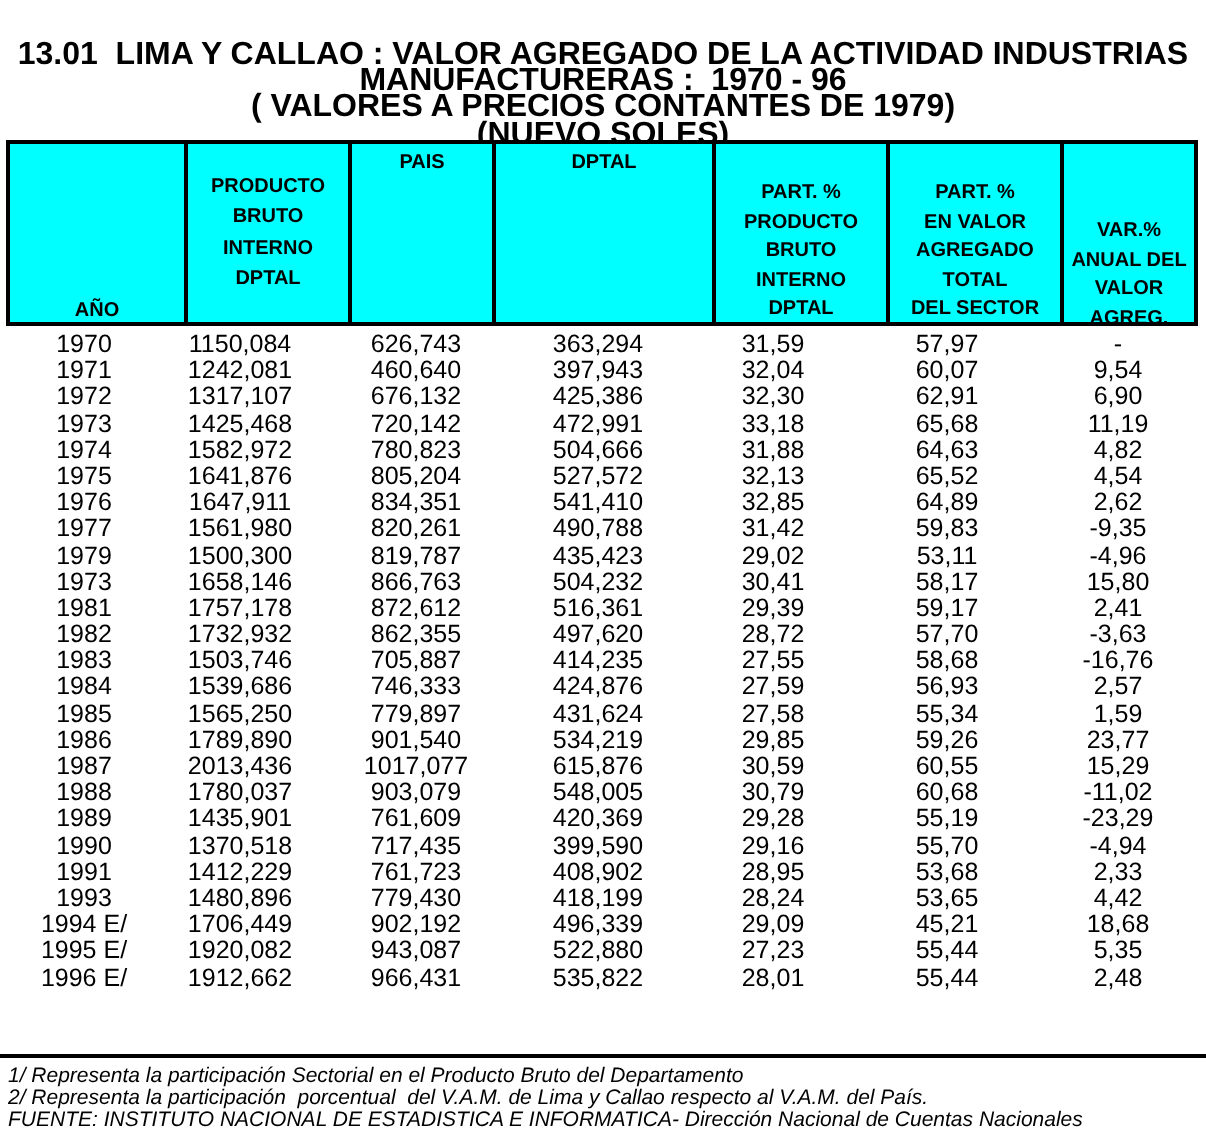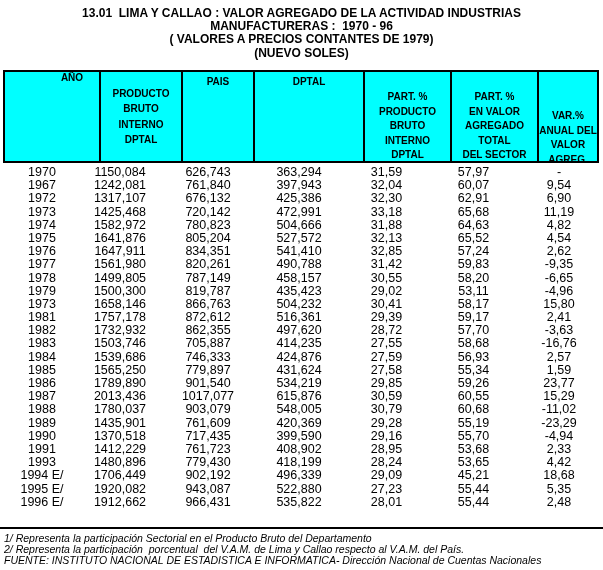--- a/index.html
+++ b/index.html
@@ -1,35 +1,35 @@
 <!DOCTYPE html>
 <html><head>
 <meta charset="utf-8">
 <style>
   * { margin:0; padding:0; box-sizing:border-box; }
   html,body { width:603px; height:570px; background:#ffffff; overflow:hidden; }
   body { font-family:"Liberation Sans", sans-serif; color:#000; position:relative; }
 
   .title-block {
-    position:absolute; top:7px; left:0; width:603px;
-    text-align:center; font-weight:bold; font-size:12px; line-height:13.2px;
+    position:absolute; top:21px; left:0; width:603px;
+    text-align:center; font-weight:bold; font-size:16px; line-height:13.2px;
   }
   .title-block div { white-space:pre; }
 
   
   .thead {
     position:absolute; left:3px; top:70px; width:596px; height:93px;
     background:#00ffff; border:2px solid #000; display:flex;
   }
   .hcell {
     border-right:2px solid #000; text-align:center; font-weight:bold;
     font-size:10px; overflow:hidden;
   }
   .hcell.last { border-right:none; }
-  .c-ano   { width:56px; display:flex; align-items:flex-start; justify-content:center;margin-left:40px; }
+  .c-ano   { width:89px; display:flex; align-items:flex-end; justify-content:center; }
   .c-pbi   { width:82px; display:flex; flex-direction:column; justify-content:center; line-height:15.5px; }
   .c-group { width:182px; display:flex; flex-direction:column; }
   .c-part1 { width:87px; }
   .c-part2 { width:87px; }
   .c-var   { flex:1;margin-top:19px; }
   .six-lines { line-height:14.6px; padding-top:18px; }
   .va-top {
     height:59px; border-bottom:2px solid #000; line-height:13.8px; padding-top:15px;
   }
   .va-sub { flex:1; display:flex; }
@@ -119,23 +119,23 @@
     <div class="body-row">
       <div class="body-cell c0">1970</div>
       <div class="body-cell c1">1150,084</div>
       <div class="body-cell c2">626,743</div>
       <div class="body-cell c3">363,294</div>
       <div class="body-cell c4">31,59</div>
       <div class="body-cell c5">57,97</div>
       <div class="body-cell c6">-</div>
     </div>
     <div class="body-row">
-      <div class="body-cell c0">1967</div>
+      <div class="body-cell c0">1971</div>
       <div class="body-cell c1">1242,081</div>
-      <div class="body-cell c2">761,840</div>
+      <div class="body-cell c2">460,640</div>
       <div class="body-cell c3">397,943</div>
       <div class="body-cell c4">32,04</div>
       <div class="body-cell c5">60,07</div>
       <div class="body-cell c6">9,54</div>
     </div>
     <div class="body-row">
       <div class="body-cell c0">1972</div>
       <div class="body-cell c1">1317,107</div>
       <div class="body-cell c2">676,132</div>
       <div class="body-cell c3">425,386</div>
@@ -169,42 +169,33 @@
       <div class="body-cell c4">32,13</div>
       <div class="body-cell c5">65,52</div>
       <div class="body-cell c6">4,54</div>
     </div>
     <div class="body-row">
       <div class="body-cell c0">1976</div>
       <div class="body-cell c1">1647,911</div>
       <div class="body-cell c2">834,351</div>
       <div class="body-cell c3">541,410</div>
       <div class="body-cell c4">32,85</div>
-      <div class="body-cell c5">57,24</div>
+      <div class="body-cell c5">64,89</div>
       <div class="body-cell c6">2,62</div>
     </div>
     <div class="body-row">
       <div class="body-cell c0">1977</div>
       <div class="body-cell c1">1561,980</div>
       <div class="body-cell c2">820,261</div>
       <div class="body-cell c3">490,788</div>
       <div class="body-cell c4">31,42</div>
       <div class="body-cell c5">59,83</div>
       <div class="body-cell c6">-9,35</div>
     </div>
     <div class="body-row">
-      <div class="body-cell c0">1978</div>
-      <div class="body-cell c1">1499,805</div>
-      <div class="body-cell c2">787,149</div>
-      <div class="body-cell c3">458,157</div>
-      <div class="body-cell c4">30,55</div>
-      <div class="body-cell c5">58,20</div>
-      <div class="body-cell c6">-6,65</div>
-    </div>
-    <div class="body-row">
       <div class="body-cell c0">1979</div>
       <div class="body-cell c1">1500,300</div>
       <div class="body-cell c2">819,787</div>
       <div class="body-cell c3">435,423</div>
       <div class="body-cell c4">29,02</div>
       <div class="body-cell c5">53,11</div>
       <div class="body-cell c6">-4,96</div>
     </div>
     <div class="body-row">
       <div class="body-cell c0">1973</div>

